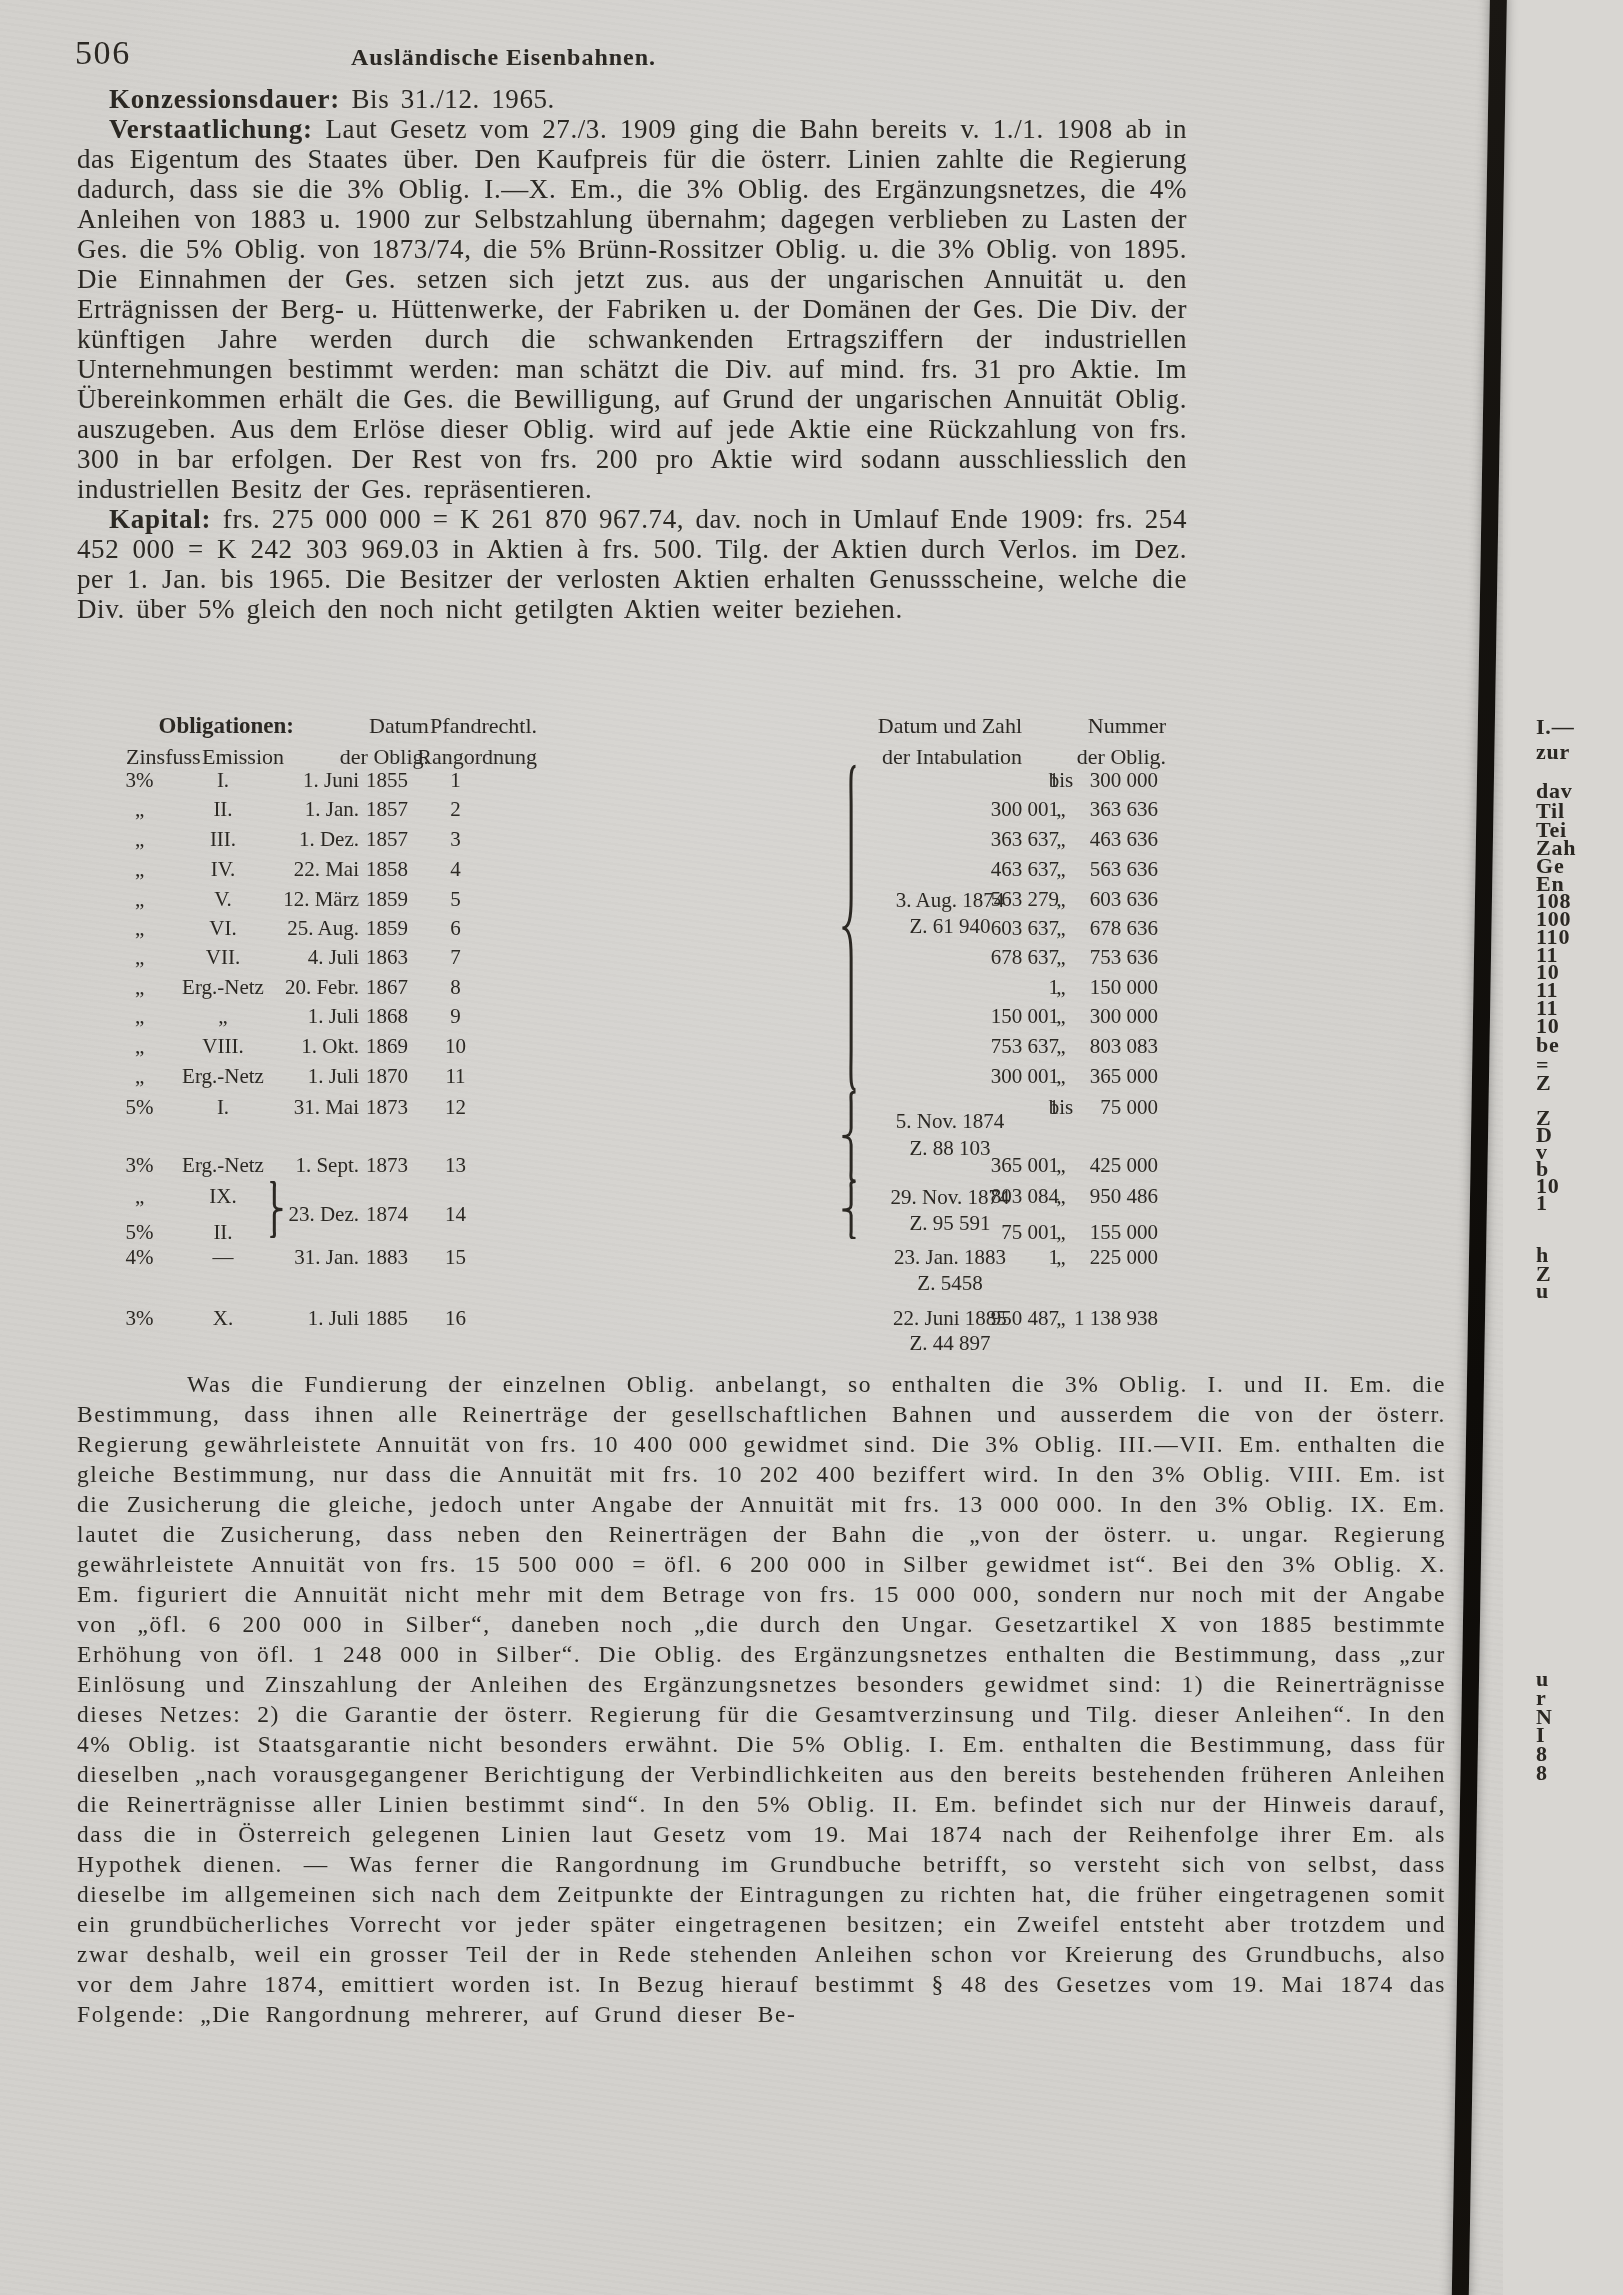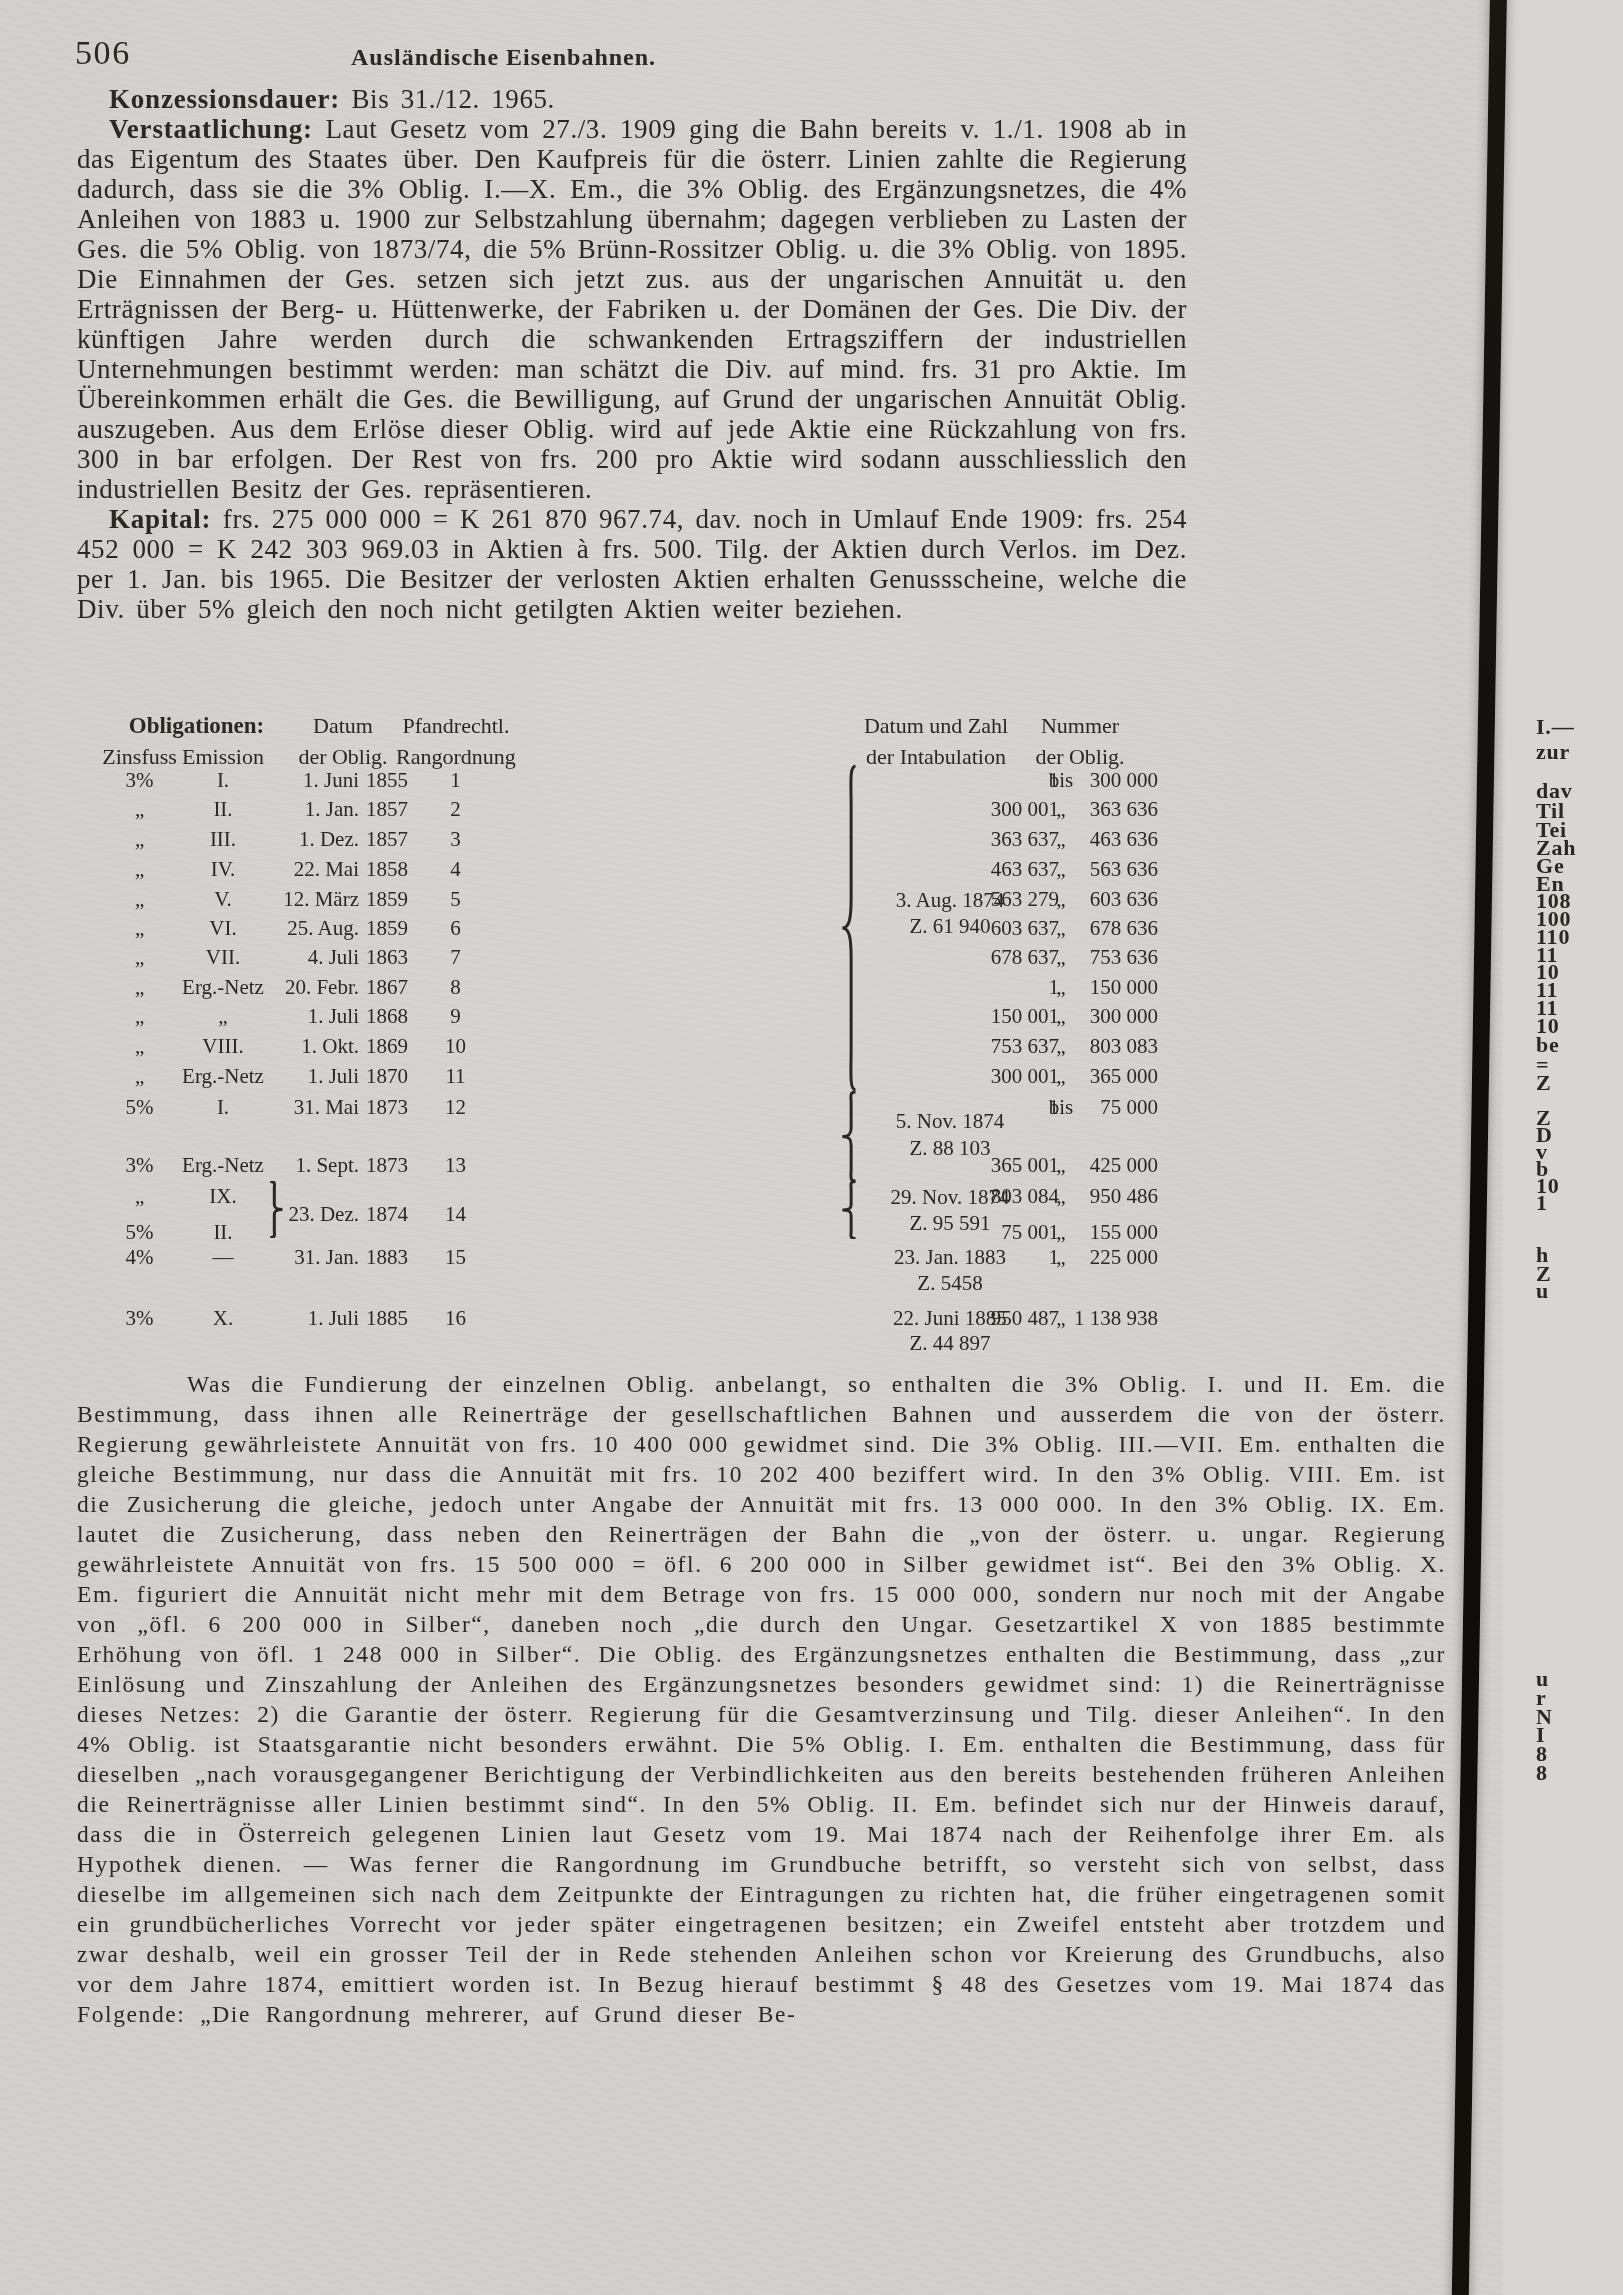--- a/index.html
+++ b/index.html
@@ -28,21 +28,21 @@
   .toptext{
     position:absolute;left:77px;top:84px;width:1110px;
     font-size:27px;line-height:30px;text-align:justify;
     letter-spacing:0.6px;word-spacing:4px;
   }
   .toptext p{margin:0;text-indent:32px;}
   .toptext p.gap{margin-top:5.7px;}
   .toptext b{font-weight:700;letter-spacing:0.8px;}
 
   .obl{position:absolute;left:77px;top:713px;width:1412px;height:662px;font-size:21px;}
-  .obl .h{position:absolute;text-align:center;font-size:22px;white-space:nowrap;}
+  .obl .h{position:absolute;text-align:right;font-size:22px;white-space:nowrap;}
   .obl .h.b{font-weight:700;font-size:23px;}
   .trow{position:absolute;left:0;width:100%;height:28px;}
   .c{position:absolute;white-space:nowrap;}
   .c-zins{left:1.6px;width:122px;text-align:center;}
   .c-em{left:85px;width:122px;text-align:center;}
   .c-dm{left:162px;width:120px;text-align:right;}
   .c-yr{left:289px;width:57px;text-align:left;}
   .c-rang{left:330px;width:97px;text-align:center;}
   .c-nfrom{left:836px;width:146px;text-align:right;}
   .c-nsep{left:968px;width:32px;text-align:center;}

